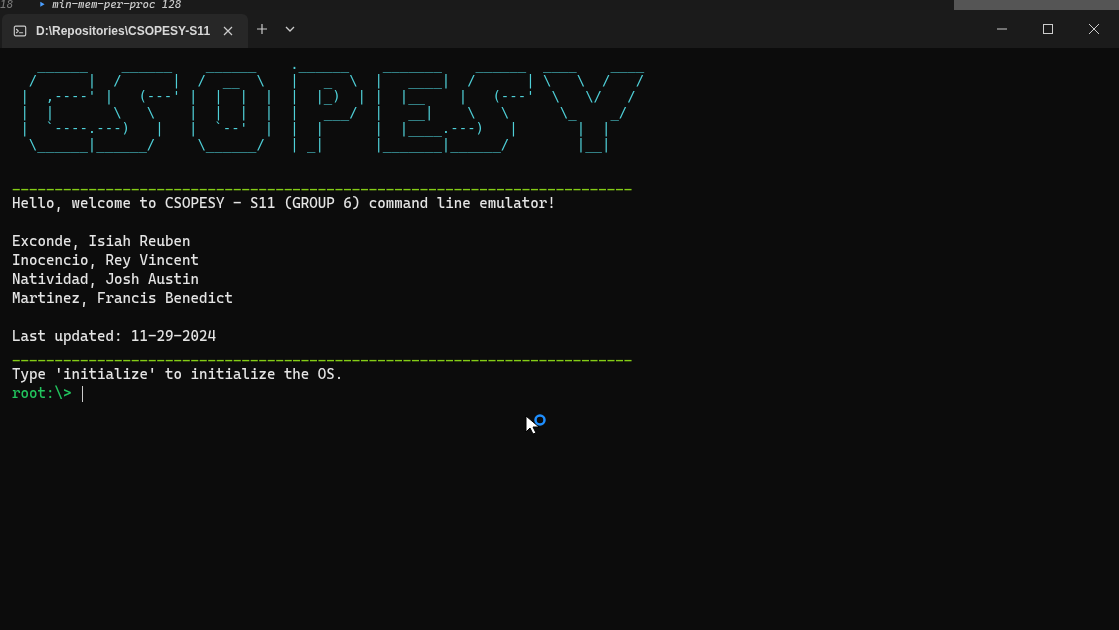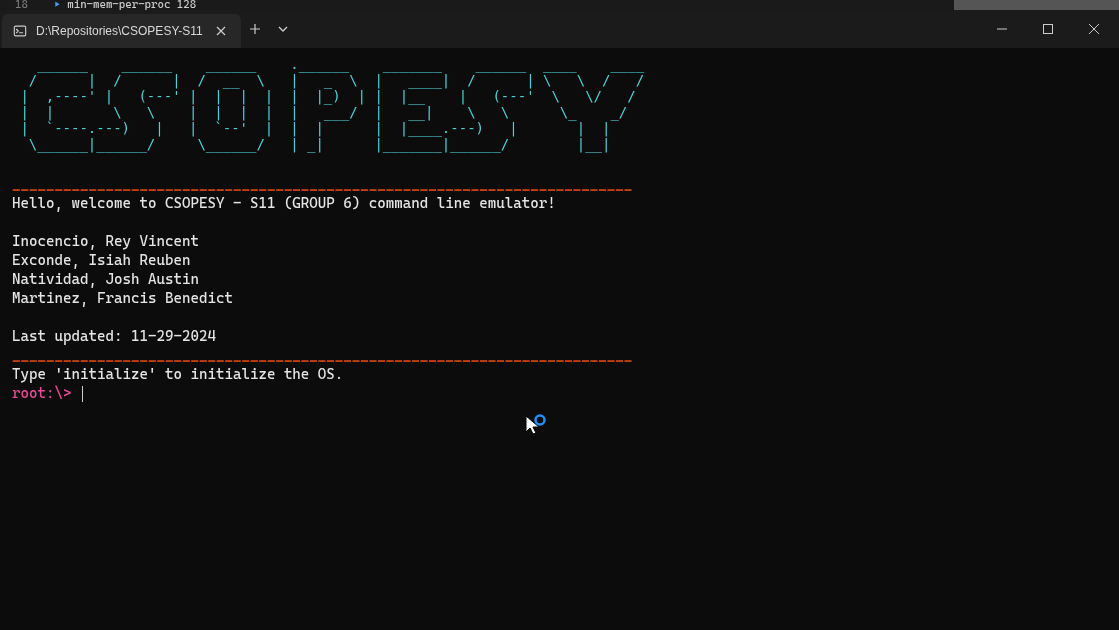--- a/index.html
+++ b/index.html
@@ -12,23 +12,23 @@
     position: relative;
   }
   .bg-snippet {
     position: absolute;
     top: 0;
     left: 0;
     width: 100%;
     height: 10px;
     color: #888;
     font-size: 11px;
-    padding-left: 15px;
     overflow: hidden;
     line-height: 10px;
+    font-style: italic;
   }
   .bg-snippet .num { color: #777; margin-right: 20px; }
   .bg-snippet .arrow { color: #4a9eff; }
   .bg-snippet .txt { color: #ccc; }
   .bg-right {
     position: absolute;
     top: 0; right: 0;
     width: 165px; height: 10px;
     background: #555;
   }
@@ -41,20 +41,21 @@
     background: #0c0c0c;
     display: flex;
     flex-direction: column;
   }
   .titlebar {
     height: 38px;
     background: #1b1b1b;
     display: flex;
     align-items: center;
     padding: 0 2px;
+    font-weight: bold;
   }
   .tab {
     display: flex;
     align-items: center;
     background: #272727;
     border-radius: 6px 6px 0 0;
     height: 34px;
     margin-top: 4px;
     padding: 0 10px;
     gap: 8px;
@@ -105,31 +106,30 @@
     color: #4fd0d8;
     font-family: monospace;
     font-size: 14px;
     line-height: 16px;
     white-space: pre;
     font-weight: 500;
     margin-bottom: 23px;
     letter-spacing: 0;
   }
   .divider {
-    color: #c2410c;
-    white-space: pre;
-    overflow: hidden;
-    font-weight: bold;
+    color: #84cc16;
+    white-space: pre;
+    overflow: hidden;
   }
   .greentext {
     color: #e5e5e5;
     white-space: pre;
   }
   .prompt-line {
-    color: #ec4899;
+    color: #22c55e;
     white-space: pre;
   }
   .cursor {
     display: inline-block;
     width: 1.5px;
     height: 16px;
     background: #ccc;
     vertical-align: middle;
     margin-left: 2px;
   }
@@ -200,22 +200,22 @@
   <div class="terminal-body">
     <pre class="ascii-art">   ______    ______    ______    .______    _______    ______  ____    ____
   /      |  /      |  /  __  \   |   _  \  |   ____|  /      | \   \  /   /
  |  ,----' |   (---' |  |  |  |  |  |_)  | |  |__    |   (---'  \   \/   /
  |  |       \   \    |  |  |  |  |   ___/  |   __|    \   \      \_    _/
  |  `----.---)   |   |  `--'  |  |  |      |  |____.---)   |       |  |
   \______|______/     \______/   | _|      |_______|______/        |__|</pre>
     <div class="divider">_________________________________________________________________________</div>
     <div class="greentext">Hello, welcome to CSOPESY - S11 (GROUP 6) command line emulator!</div>
     <div class="greentext">&nbsp;</div>
+    <div class="greentext">Exconde, Isiah Reuben</div>
     <div class="greentext">Inocencio, Rey Vincent</div>
-    <div class="greentext">Exconde, Isiah Reuben</div>
     <div class="greentext">Natividad, Josh Austin</div>
     <div class="greentext">Martinez, Francis Benedict</div>
     <div class="greentext">&nbsp;</div>
     <div class="greentext">Last updated: 11-29-2024</div>
     <div class="divider">_________________________________________________________________________</div>
     <div class="greentext">Type 'initialize' to initialize the OS.</div>
     <div class="prompt-line"><span>root:\&gt; </span><span class="cursor"></span></div>
   </div>
 </div>
 

